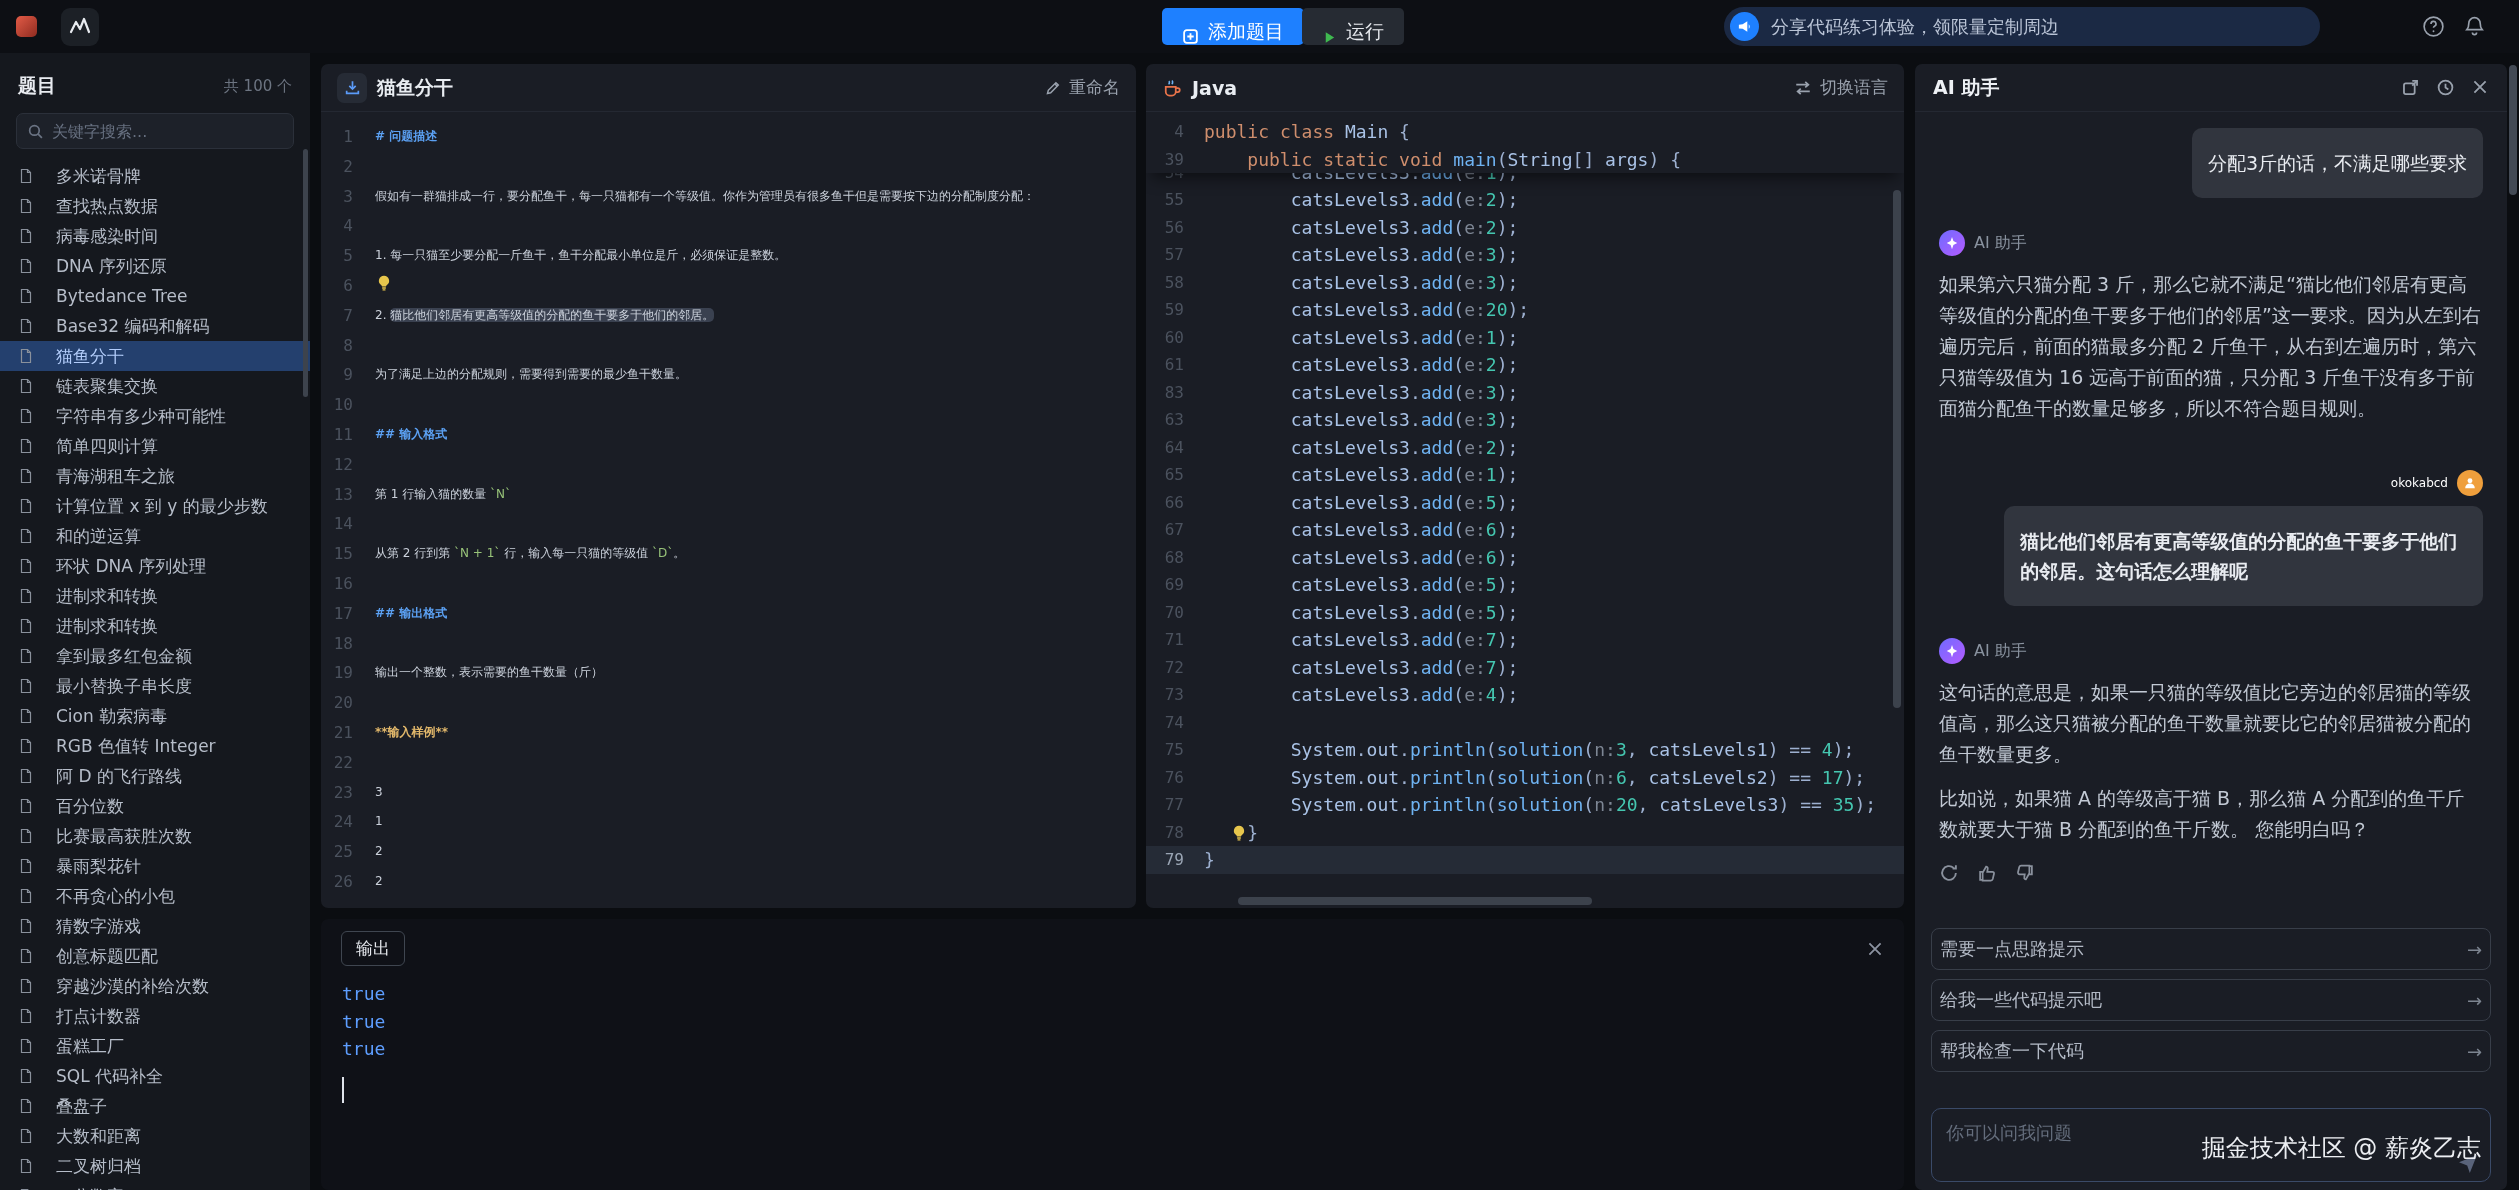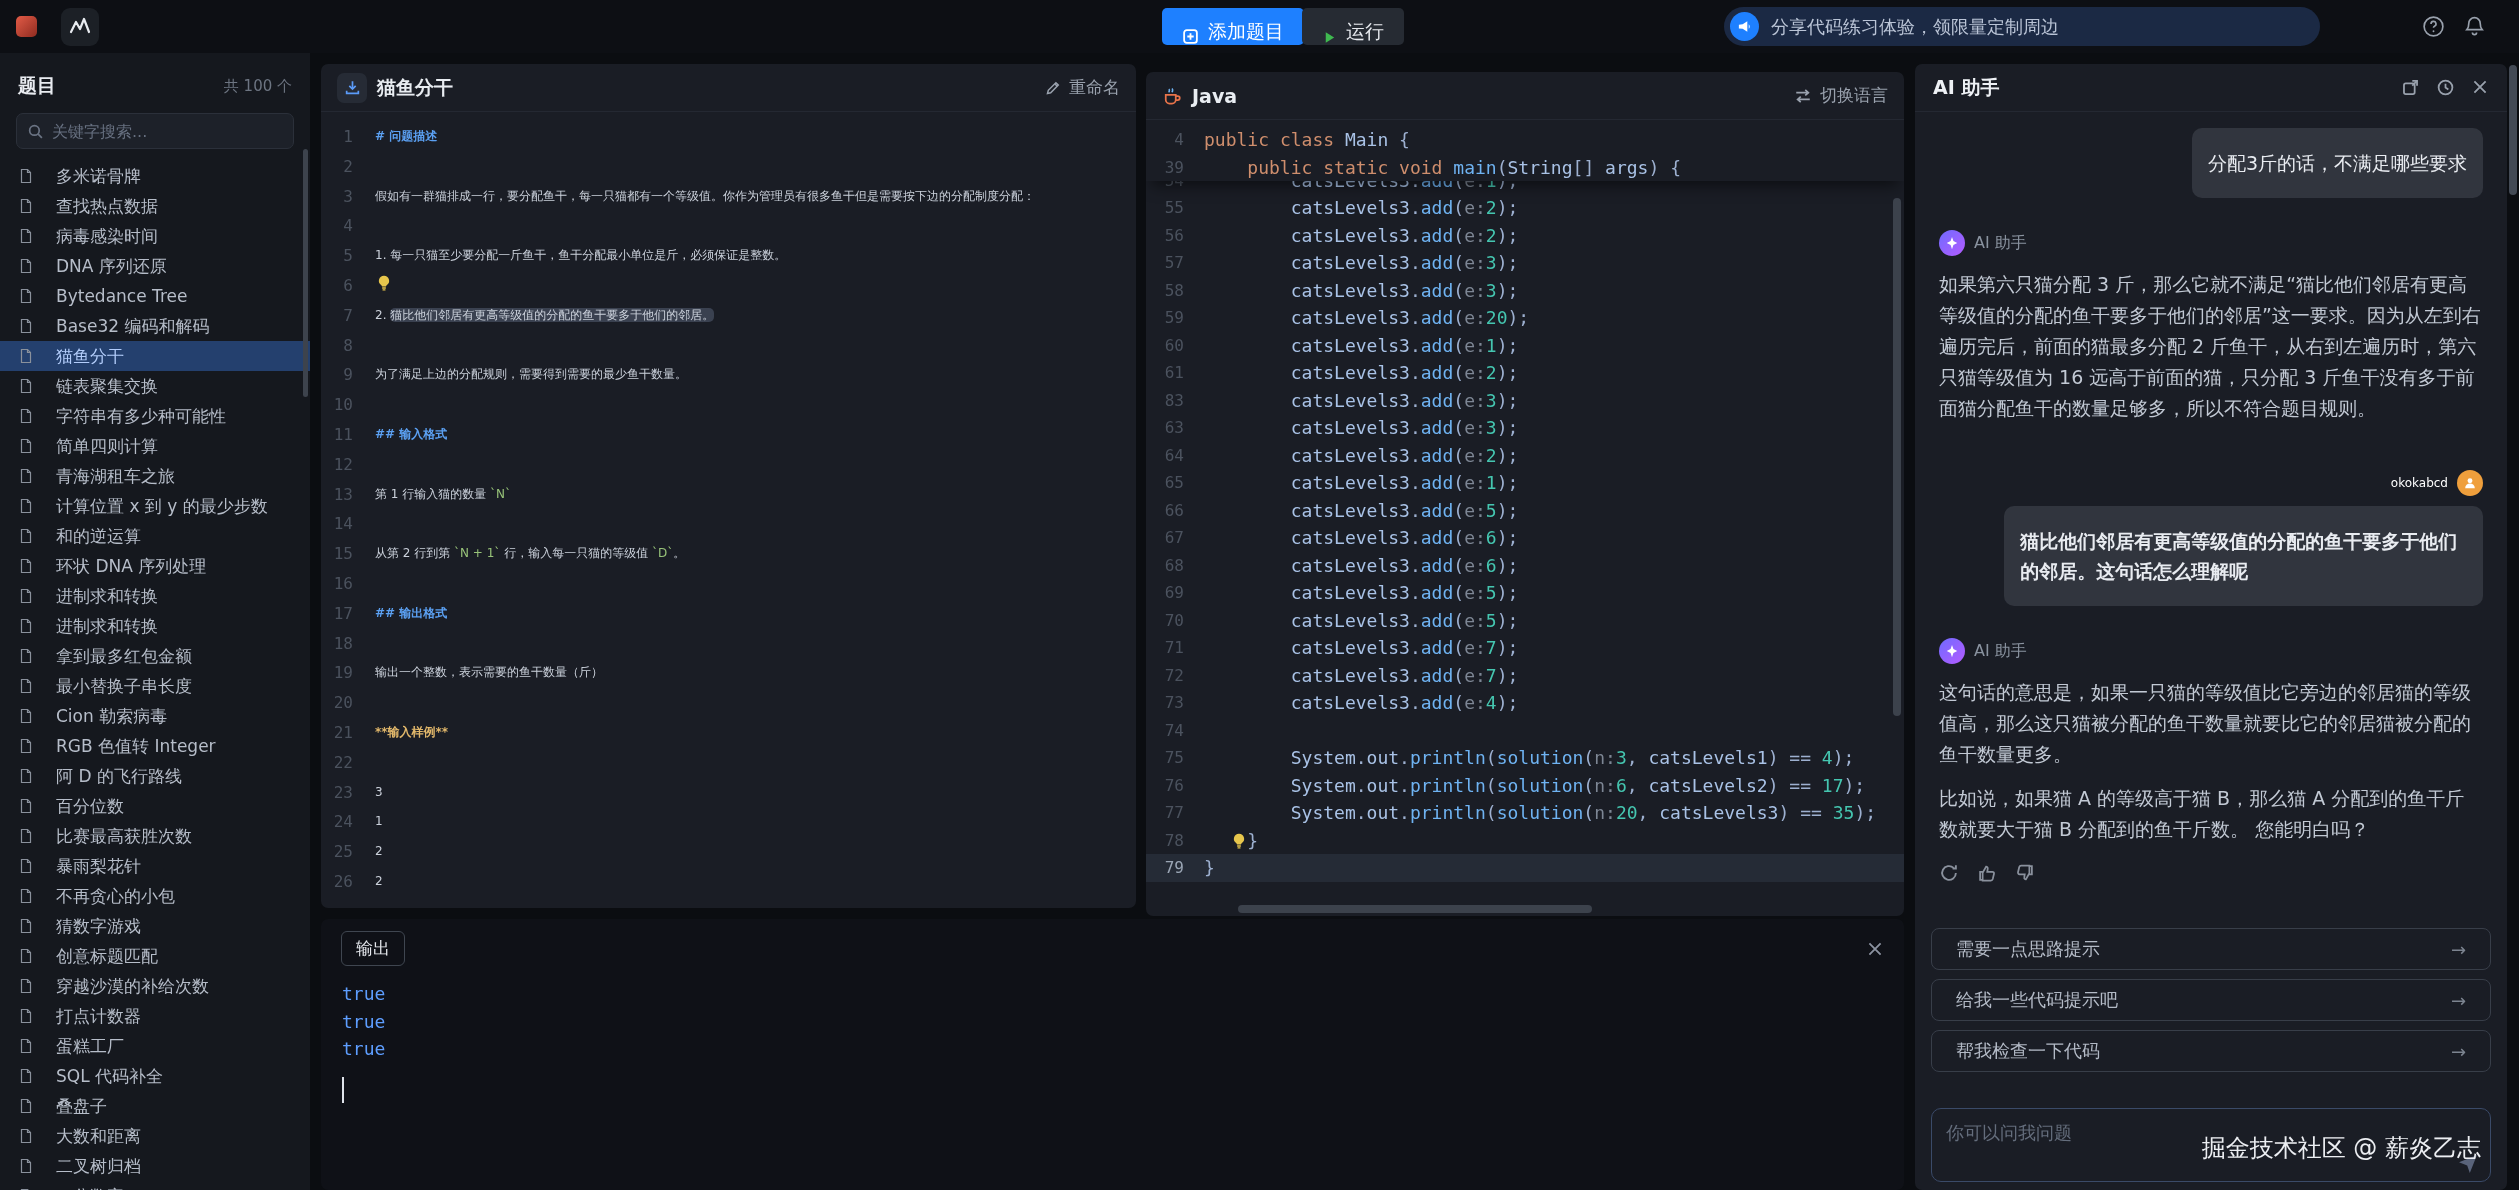--- a/index.html
+++ b/index.html
@@ -25,21 +25,21 @@
 .search{margin:4px 16px 12px;height:36px;background:#1d2129;border:1px solid #2b303a;border-radius:7px;display:flex;align-items:center;padding:0 10px;gap:8px}
 .search input{flex:1;background:transparent;border:none;outline:none;color:#c2c9d4;font-size:16px;font-family:inherit;min-width:0}
 .search input::placeholder{color:#677080}
 .side-item{height:30px;display:flex;align-items:center;gap:22px;padding:0 18px;font-size:17px;color:#b6bdc9;white-space:nowrap;overflow:hidden;cursor:pointer}
 .side-item.sel{background:#24406e;color:#b3cdfb}
 .side-item .doc-ic{flex:none;display:flex}
 .sb-scroll{position:absolute;right:2px;top:96px;width:5px;height:248px;border-radius:3px;background:#3d434d}
 
 .panel{position:absolute;background:#1a1d25;border-radius:7px;overflow:hidden}
 #panel-problem{left:321px;top:64px;width:815px;height:844px}
-#panel-code{left:1146px;top:72px;width:758px;height:844px}
+#panel-code{left:1146px;top:64px;width:758px;height:844px}
 #panel-output{left:321px;top:919px;width:1583px;height:271px;background:#0f1117}
 #panel-ai{left:1915px;top:64px;width:592px;height:1126px}
 .p-head{height:48px;display:flex;align-items:center;padding:0 16px;border-bottom:1px solid #242832}
 .p-title{font-size:19px;font-weight:bold;color:#e9edf2}
 .head-right{margin-left:auto;display:flex;align-items:center;gap:8px;color:#99a1ad;font-size:17px;cursor:pointer}
 .prob-ic{width:30px;height:30px;border-radius:7px;background:#262b35;display:flex;align-items:center;justify-content:center;margin-right:10px;flex:none}
 .java-ic{margin-right:10px;flex:none}
 
 .md-body{padding-top:10px}
 .md-row{display:flex;align-items:flex-start}
@@ -86,21 +86,21 @@
 .msg-ai{margin-top:32px}
 .a-head{display:flex;align-items:center;gap:9px}
 .a-name{font-size:16px;color:#8a93a0}
 .avatar{width:26px;height:26px;border-radius:50%;display:flex;align-items:center;justify-content:center;flex:none}
 .ai-avatar{background:linear-gradient(135deg,#6f6bff,#b45bff)}
 .user-avatar{background:#ef9f3c}
 .a-text{font-size:19px;line-height:31px;color:#c2c9d4;margin-top:13px}
 .actions{display:flex;gap:18px;margin-top:18px;color:#8a919d}
 .act{cursor:pointer}
 .ai-bottom{position:absolute;left:16px;right:16px;bottom:8px}
-.suggestion{height:42px;border:1px solid #383e49;border-radius:8px;display:flex;align-items:center;padding:0 24px;font-size:18px;color:#b3bac6;margin-top:9px;cursor:pointer}
+.suggestion{height:42px;border:1px solid #383e49;border-radius:8px;display:flex;align-items:center;padding:0 8px;font-size:18px;color:#b3bac6;margin-top:9px;cursor:pointer}
 .sug-arrow{margin-left:auto;color:#7c8490}
 .ai-input{margin-top:36px;height:74px;border:1px solid #3a4a68;border-radius:10px;position:relative;padding:12px 14px}
 .ai-input textarea{width:100%;height:100%;background:transparent;border:none;outline:none;resize:none;color:#cdd3dd;font-size:18px;font-family:inherit}
 .ai-input textarea::placeholder{color:#646d7c}
 .send{position:absolute;right:10px;bottom:6px;cursor:pointer}
 .watermark{position:absolute;right:26px;bottom:26px;font-size:24px;color:#eceef2;z-index:5;white-space:nowrap}
 
 .page-scroll{position:absolute;right:0;top:53px;width:12px;bottom:0}
 .page-thumb{position:absolute;right:2px;top:12px;width:8px;height:130px;background:#434a55;border-radius:4px}
 </style>

